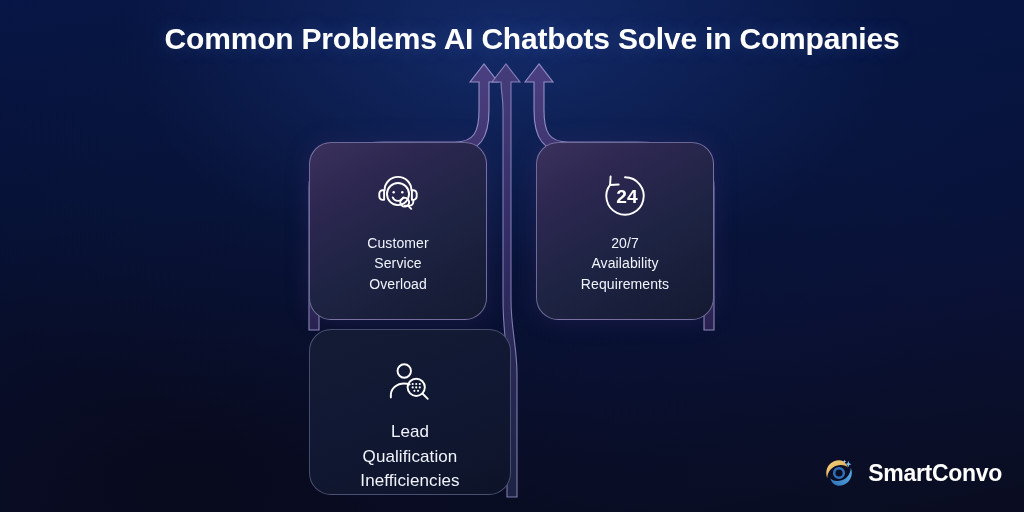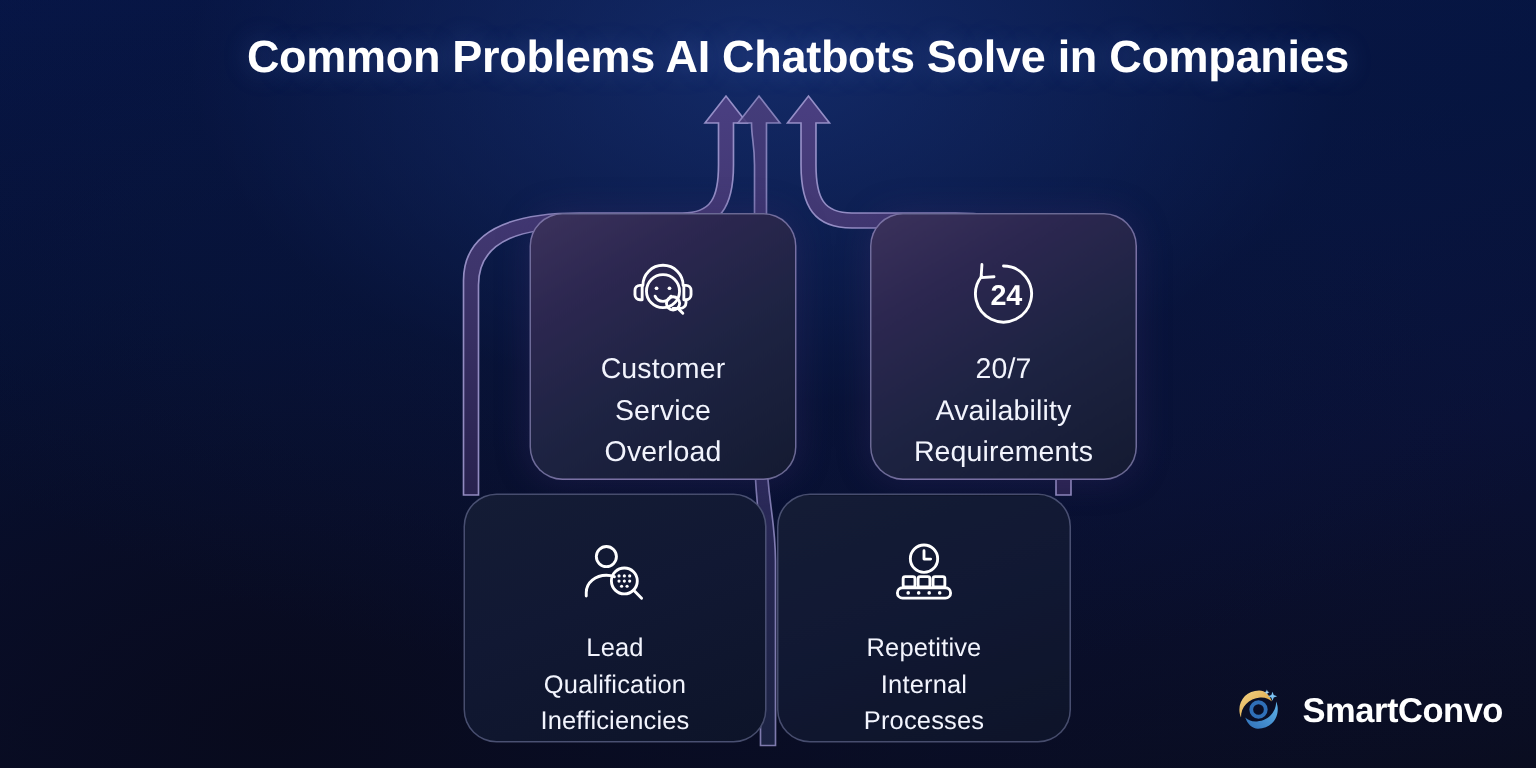--- a/index.html
+++ b/index.html
@@ -64,37 +64,36 @@
     justify-content: flex-start;
     padding-top: 30px;
     color: #eef1fb;
     text-align: center;
   }
 
   .card.filled {
     background: linear-gradient(150deg, #3b325c 0%, #2c2750 26%, #1d2342 58%, #141a31 100%);
     border: 1px solid rgba(176,168,225,0.55);
     box-shadow: 0 0 22px rgba(60,45,110,0.35);
-    margin-left: 44px;
   }
 
   .card.outline {
     background: linear-gradient(160deg, #141c35 0%, #111833 45%, #0d1429 100%);
     border: 1px solid rgba(150,156,200,0.42);
   }
 
   .card-icon {
     width: 46px;
     height: 46px;
     margin-bottom: 14px;
     display: block;
   }
 
   .card-label {
-    font-size: 19px;
+    font-size: 14px;
     line-height: 1.45;
     font-weight: 400;
     color: #f2f4fd;
     letter-spacing: 0.1px;
     white-space: pre-line;
     padding: 0 12px;
   }
 
   
   #card-0 { left: 309px; top: 142px; width: 178px; height: 178px; }
@@ -252,37 +251,20 @@
       <circle cx="30.5" cy="28.6" r="1.1" fill="#ffffff" stroke="none"></circle>
       <circle cx="34.2" cy="28.6" r="1.1" fill="#ffffff" stroke="none"></circle>
       <circle cx="28.6" cy="32.2" r="1.1" fill="#ffffff" stroke="none"></circle>
       <circle cx="32.4" cy="32.2" r="1.1" fill="#ffffff" stroke="none"></circle>
     </svg>
     <div class="card-label">Lead
 Qualification
 Inefficiencies</div>
   </div>
 
-  <div class="card outline" id="card-3">
-    <svg class="card-icon" viewBox="0 0 48 48" fill="none" stroke="#ffffff" stroke-width="2" stroke-linecap="round" stroke-linejoin="round">
-      <circle cx="24" cy="13" r="9.5"></circle>
-      <path d="M24 7.5 v5.8 h4.6"></path>
-      <rect x="9.5" y="25.5" width="8.2" height="7.2" rx="1.4"></rect>
-      <rect x="19.9" y="25.5" width="8.2" height="7.2" rx="1.4"></rect>
-      <rect x="30.3" y="25.5" width="8.2" height="7.2" rx="1.4"></rect>
-      <rect x="5.5" y="33.2" width="37" height="7.2" rx="3.6"></rect>
-      <circle cx="13" cy="36.8" r="1.25" fill="#ffffff" stroke="none"></circle>
-      <circle cx="20.3" cy="36.8" r="1.25" fill="#ffffff" stroke="none"></circle>
-      <circle cx="27.6" cy="36.8" r="1.25" fill="#ffffff" stroke="none"></circle>
-      <circle cx="34.9" cy="36.8" r="1.25" fill="#ffffff" stroke="none"></circle>
-    </svg>
-    <div class="card-label">Repetitive
-Internal
-Processes</div>
-  </div>
 
   <div class="brand">
     <svg width="34" height="34" viewBox="0 0 40 40">
       <defs>
         <linearGradient id="gGold" x1="0" y1="0" x2="1" y2="1">
           <stop offset="0%" stop-color="#f3d489"></stop>
           <stop offset="100%" stop-color="#d99b35"></stop>
         </linearGradient>
         <linearGradient id="gBlue" x1="0" y1="1" x2="1" y2="0">
           <stop offset="0%" stop-color="#2f6fb8"></stop>

